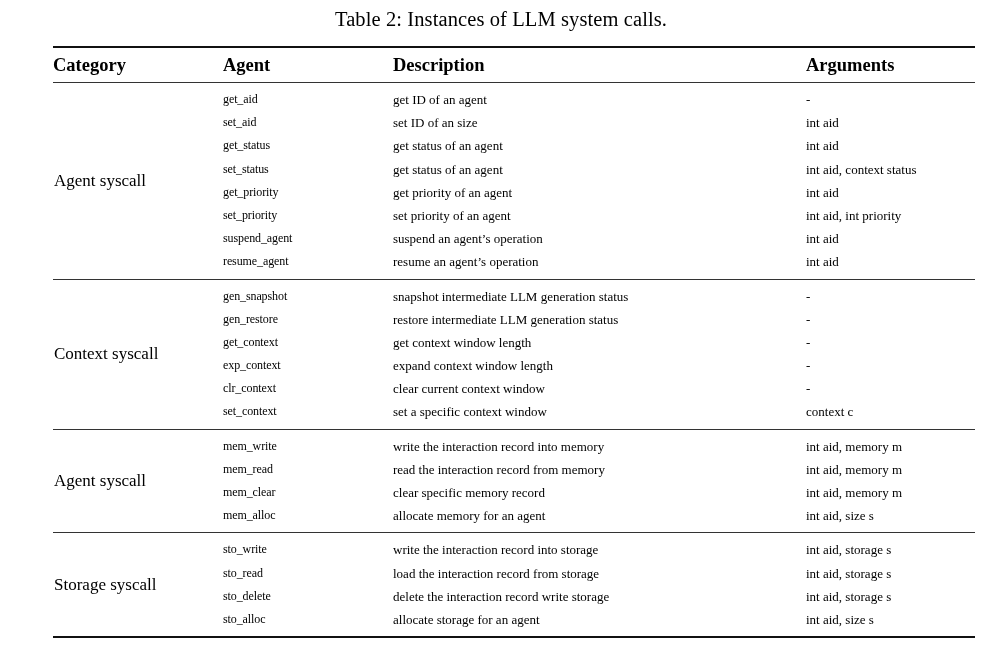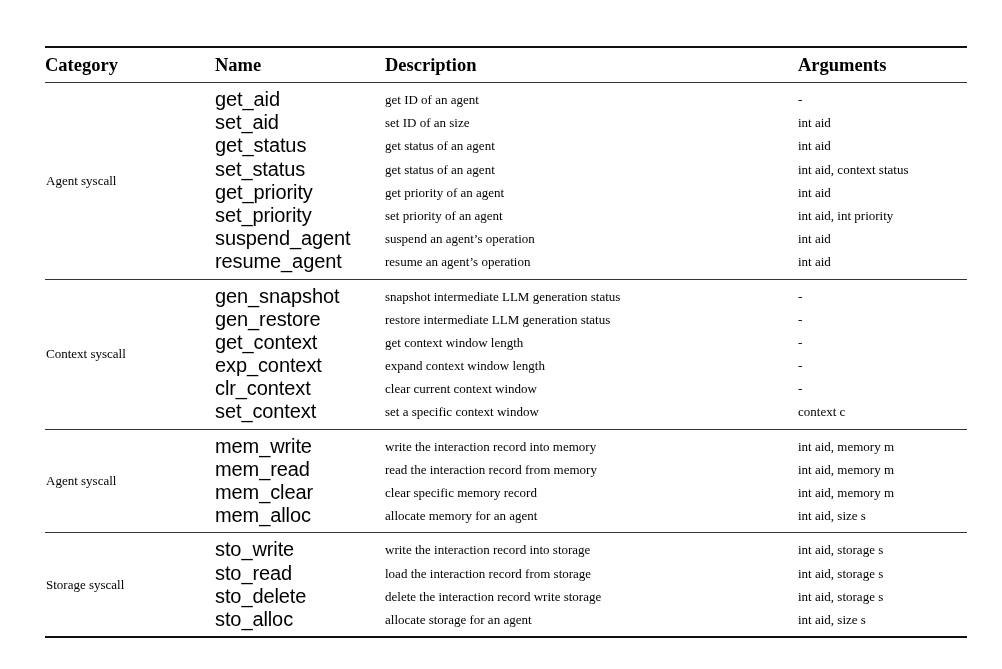--- a/index.html
+++ b/index.html
@@ -39,20 +39,21 @@
     position: absolute;
     left: 45px;
     top: 46px;
     width: 922px;
   }
 
   table.syscall-table {
     border-collapse: collapse;
     width: 922px;
     table-layout: fixed;
+    margin-left: 8px;
   }
 
   table.syscall-table col.c-cat  { width: 170px; }
   table.syscall-table col.c-name { width: 170px; }
   table.syscall-table col.c-desc { width: 413px; }
   table.syscall-table col.c-args { width: 169px; }
 
   thead th {
     font-weight: bold;
     font-size: 18.5px;
@@ -72,73 +73,74 @@
     font-size: 0;
     line-height: 0;
   }
 
   td {
     padding: 0;
     vertical-align: top;
   }
 
   td.cat-cell {
-    font-size: 13px;
+    font-size: 17px;
     vertical-align: middle;
     padding-left: 1px;
     white-space: nowrap;
   }
 
   td.name-cell,
   td.desc-cell,
   td.args-cell {
     padding: 0;
   }
 
   .cell-line {
     display: block;
     height: 23.2px;
     line-height: 23.2px;
     white-space: nowrap;
     overflow: visible;
   }
 
   .name-cell .cell-line {
-    font-family: Liberation Sans, sans-serif;
-    font-size: 20px;
+    font-family: Liberation Serif, serif;
+    font-size: 12px;
     letter-spacing: -0.1px;
   }
 
   .desc-cell .cell-line,
   .args-cell .cell-line {
     font-family: "Liberation Serif", "DejaVu Serif", serif;
     font-size: 13px;
   }
 
   .section-pad-top  { height: 5px; display:block; }
   .section-pad-bot  { height: 5px; display:block; }
 </style>
 </head>
 <body>
 
 <div class="page">
 
+  <div class="caption">Table 2: Instances of LLM system calls.</div>
 
   <div class="table-wrap">
     <table class="syscall-table">
       <colgroup>
         <col class="c-cat">
           <col class="c-name">
           <col class="c-desc">
           <col class="c-args">
       </colgroup>
       <thead>
         <tr class="head-row">
           <th>Category</th>
-          <th>Name</th>
+          <th>Agent</th>
           <th>Description</th>
           <th>Arguments</th>
         </tr>
       </thead>
       <tbody id="table-body">
           <tr class="sep-row">
             <td colspan="4"></td>
           </tr>
           <tr>
             <td class="cat-cell">Agent syscall</td>

